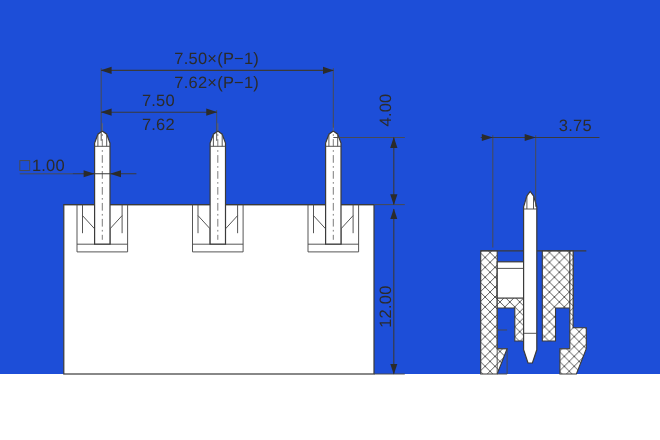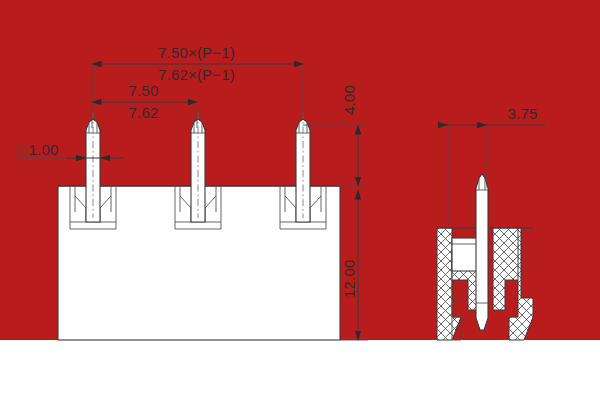--- a/index.html
+++ b/index.html
@@ -10,21 +10,21 @@
   body {
     width: 600px;
     height: 400px;
     font-family: "Liberation Sans", sans-serif;
     overflow: hidden;
   }
   #drawing-root {
     position: relative;
     width: 600px;
     height: 340px;
-    background: #b91c1c;
+    background: #1d4ed8;
     text-align: right;
   }
   svg.cad {
     display: block;
     width: 600px;
     height: 400px;
   }
   text.dim {
     font-family: "Liberation Sans", sans-serif;
     font-size: 15px;

